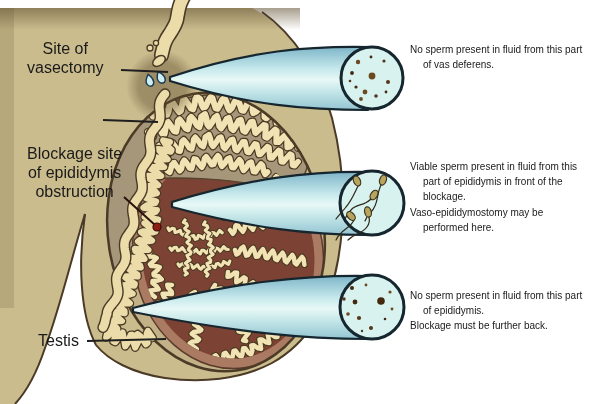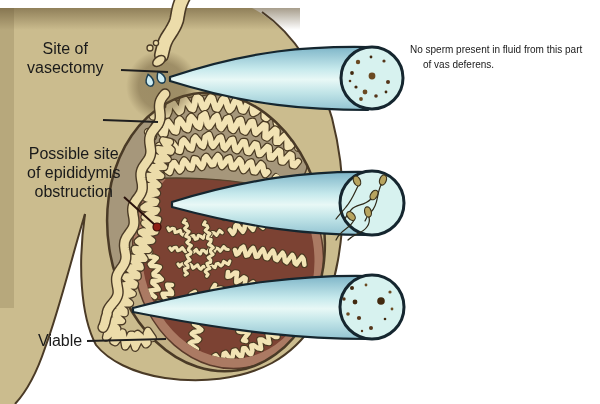--- a/index.html
+++ b/index.html
@@ -186,21 +186,29 @@
           <circle cx="371" cy="328" r="2" fill="#55361a"></circle>
           <circle cx="385" cy="319" r="1.3" fill="#42290f"></circle>
           <circle cx="392" cy="309" r="1.4" fill="#6b4a22"></circle>
           <circle cx="362" cy="331" r="1.2" fill="#55361a"></circle>
         </g>
       </g>
     </svg>
 
   <div class="lbl" style="left:27px;top:39px">Site of
 vasectomy</div>
-  <div class="lbl" style="left:27px;top:144px">Possible site
+  <div class="lbl" style="left:27px;top:144px">Blockage site
 of epididymis
 obstruction</div>
-  <div class="lbl" style="left:38px;top:331px">Viable</div>
+  <div class="lbl" style="left:38px;top:331px">Testis</div>
 
   <div class="ann" style="left:410px;top:42px">
     <div class="sent">No sperm present in fluid from this part of vas deferens.</div>
   </div>
+  <div class="ann" style="left:410px;top:159px">
+    <div class="sent">Viable sperm present in fluid from this part of epididymis in front of the blockage.</div>
+    <div class="sent">Vaso-epididymostomy may be performed here.</div>
+  </div>
+  <div class="ann" style="left:410px;top:288px">
+    <div class="sent">No sperm present in fluid from this part of epididymis.</div>
+    <div class="sent">Blockage must be further back.</div>
+  </div>
 </div>
 
 </body></html>

